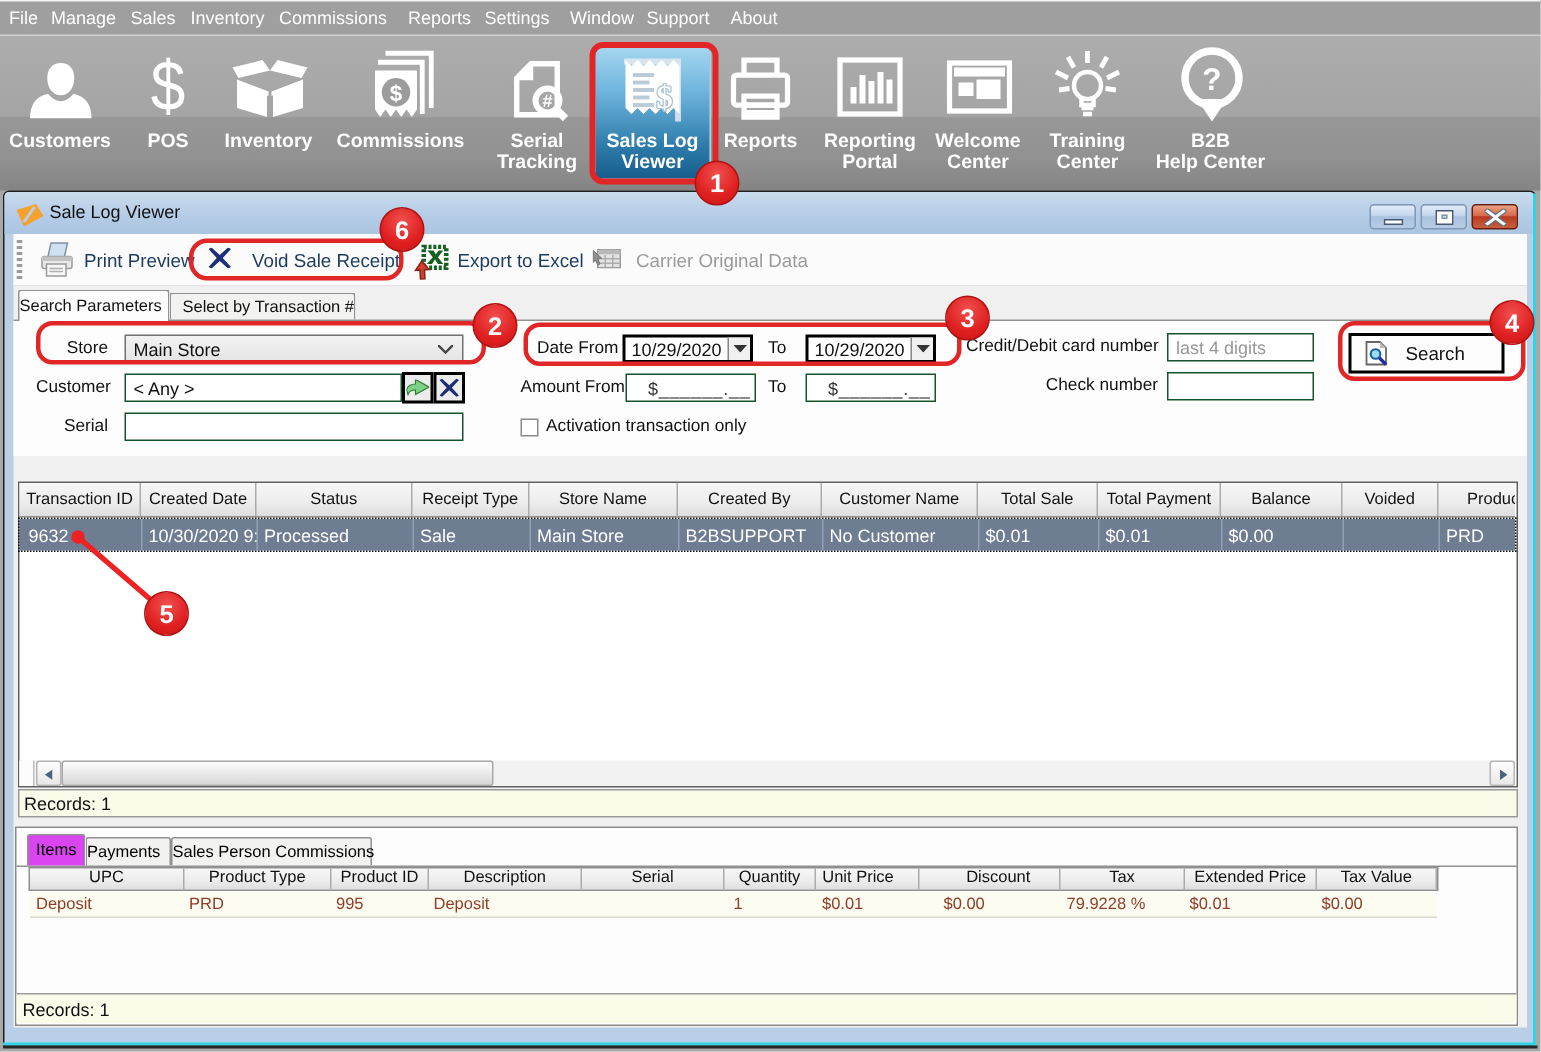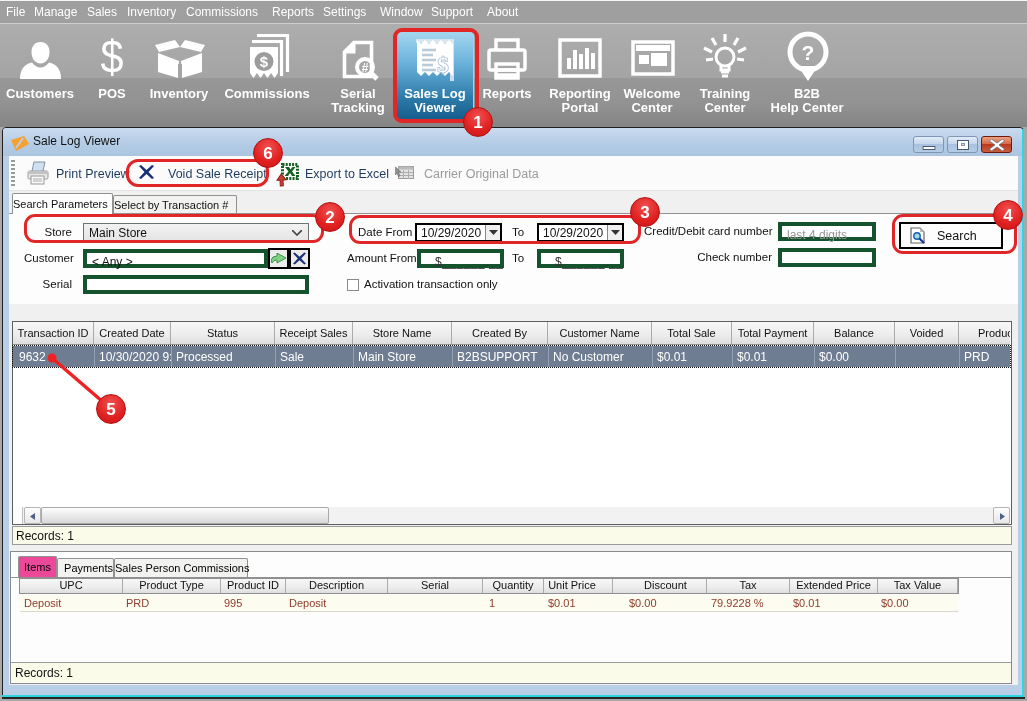--- a/index.html
+++ b/index.html
@@ -41,25 +41,25 @@
 
 #toolstrip { left:9px; top:156px; width:1009px; height:35px; background:#fbfbfb; border-bottom:1px solid #e3e3e3; }
 .ts-text { position:absolute; top:167px; font-size:12.5px; color:#1c3a5e; }
 .ts-gray { color:#9b9b9b; }
 
 
 .tab { position:absolute; font-size:12px; color:#111; }
 #tab1 { left:12px; top:193px; width:101px; height:21px; background:#fdfdfd;
   border:1px solid #919191; border-bottom:none; border-radius:2px 2px 0 0; text-align:left; padding-top:4px; z-index:3; font-size:11px; white-space:nowrap;}
 #tab2 { left:113px; top:195px; width:124px; height:19px; background:#f2f2f1;
-  border:1px solid #919191; border-bottom:none; border-radius:2px 2px 0 0; text-align:left; padding-top:3px; font-size:11px; white-space:nowrap;}
+  border:1px solid #919191; border-bottom:none; border-radius:2px 2px 0 0; text-align:right; padding-top:3px; font-size:11px; white-space:nowrap;}
 #tabpanel { left:9px; top:213px; width:1009px; height:91px; background:#fdfdfd; border-top:1px solid #919191; }
 
 .lbl { position:absolute; font-size:11.5px; color:#111; white-space:nowrap; }
-.tbx { position:absolute; background:#fff; border:4px solid #14532d; font-size:12px; color:#111; }
+.tbx { position:absolute; background:#fff; border:1px solid #14532d; font-size:12px; color:#111; }
 
 
 .gridhdr { position:absolute; background:linear-gradient(#f7f7f7,#ececec 60%,#dedede); border-bottom:1px solid #8f8f8f; }
 .hcell { position:absolute; top:0; height:100%; font-size:11px; white-space:nowrap; color:#111; text-align:center; border-right:1px solid #ababab; overflow:hidden; }
 .hcell div { margin-top:5px; }
 .badge { position:absolute; width:30px; height:30px; border-radius:50%;
   background:radial-gradient(circle at 50% 30%, #f05050, #e02020 60%, #c81616);
   border:1px solid #b01212; color:#fff; font-size:17px; font-weight:bold;
   text-align:center; line-height:30px; z-index:10; }
 </style>
@@ -346,21 +346,21 @@
   <div class="hcell" style="left:0px;width:81px">
       <div>Transaction ID</div>
     </div>
   <div class="hcell" style="left:81px;width:77px">
       <div>Created Date</div>
     </div>
   <div class="hcell" style="left:158px;width:104px">
       <div>Status</div>
     </div>
   <div class="hcell" style="left:262px;width:78px">
-      <div>Receipt Sales</div>
+      <div>Receipt Type</div>
     </div>
   <div class="hcell" style="left:340px;width:99px">
       <div>Store Name</div>
     </div>
   <div class="hcell" style="left:439px;width:96px">
       <div>Created By</div>
     </div>
   <div class="hcell" style="left:535px;width:104px">
       <div>Customer Name</div>
     </div>
@@ -422,22 +422,22 @@
         <path d="M0 0 L5 3.5 L0 7 Z" fill="#4d6185"></path>
       </svg>
   </div>
 </div>
 
 <div class="abs" style="left:12px;top:526px;width:1000px;height:19px;background:#fbfbe9;border:1px solid #9a9a9a">
   <div class="abs" style="left:3px;top:2px;font-size:12px;color:#111">Records: 1</div>
 </div>
 
 <div class="abs" style="left:10px;top:551px;width:1002px;height:133px;background:#fdfdfd;border:1px solid #8a8a8a"></div>
-<div class="abs" style="left:18px;top:556px;width:39px;height:21px;background:#ec4899;border:1px solid #919191;border-bottom:none;border-radius:2px 2px 0 0;z-index:3;font-size:11px;text-align:center;padding-top:4px;white-space:nowrap">Items</div>
-<div class="abs" style="left:57px;top:558px;width:57px;height:19px;background:#f2f2f1;border:1px solid #919191;border-bottom:none;border-radius:2px 2px 0 0;font-size:11px;text-align:right;padding-top:3px;white-space:nowrap">Payments</div>
+<div class="abs" style="left:18px;top:556px;width:39px;height:21px;background:#d946ef;border:1px solid #919191;border-bottom:none;border-radius:2px 2px 0 0;z-index:3;font-size:11px;text-align:center;padding-top:4px;white-space:nowrap">Items</div>
+<div class="abs" style="left:57px;top:558px;width:57px;height:19px;background:#f2f2f1;border:1px solid #919191;border-bottom:none;border-radius:2px 2px 0 0;font-size:11px;text-align:left;padding-top:3px;white-space:nowrap">Payments</div>
 <div class="abs" style="left:114px;top:558px;width:134px;height:19px;background:#f2f2f1;border:1px solid #919191;border-bottom:none;border-radius:2px 2px 0 0;font-size:11px;text-align:center;padding-top:3px;white-space:nowrap">Sales Person Commissions</div>
 <div class="abs" style="left:11px;top:577px;width:1000px;height:1px;background:#919191"></div>
 
 <div class="gridhdr" style="left:19px;top:578px;width:940px;height:16px;border:1px solid #8f8f8f">
   <div class="hcell" style="left:0px;width:103px">
       <div style="margin-top:0">UPC</div>
     </div>
   <div class="hcell" style="left:103px;width:98px">
       <div style="margin-top:0">Product Type</div>
     </div>

